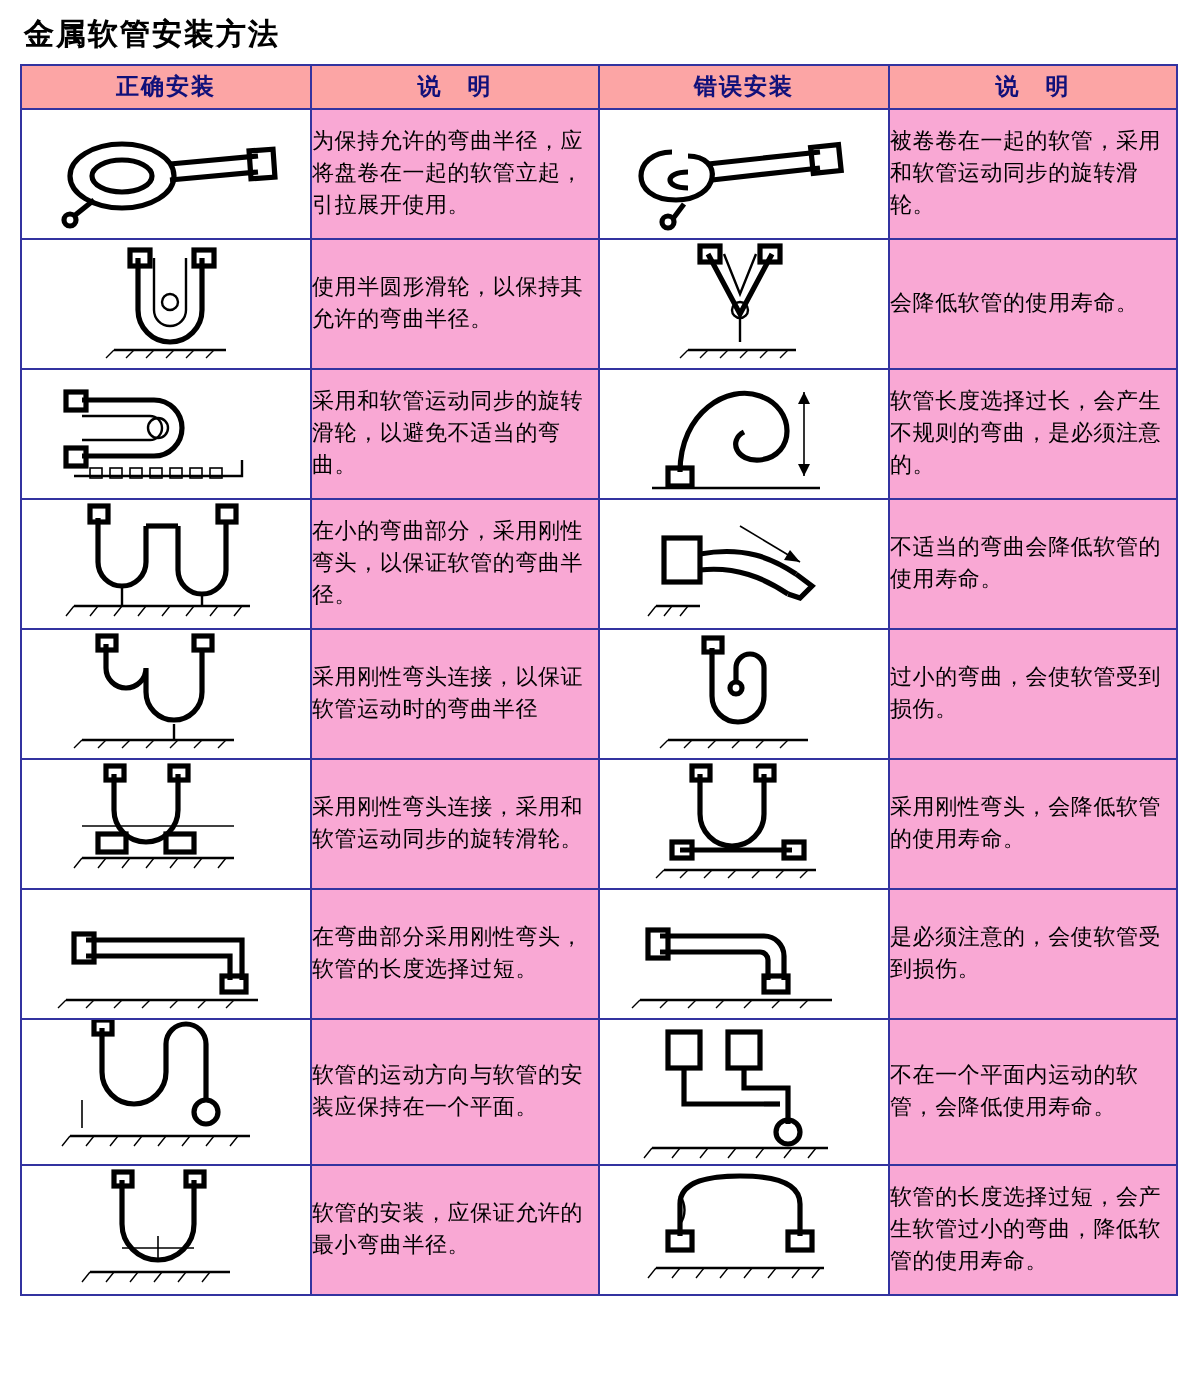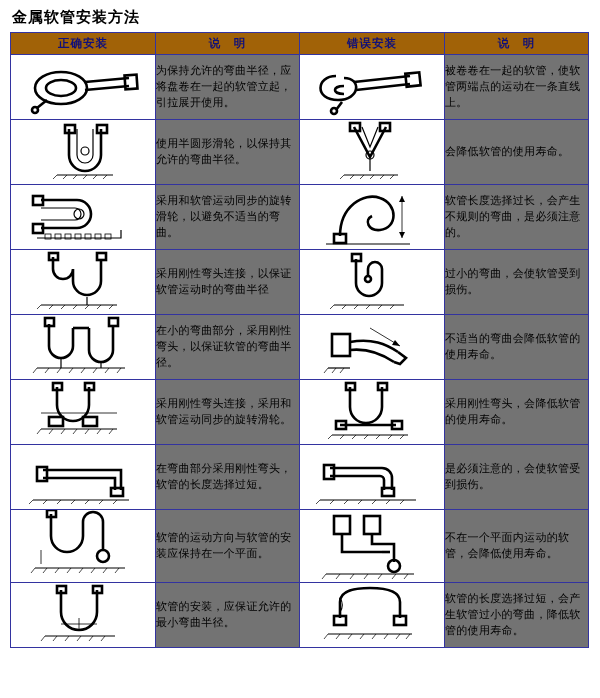--- a/index.html
+++ b/index.html
@@ -33,36 +33,36 @@
     width: 578px;
     table-layout: fixed;
     border: 1px solid #1a1a8c;
   }
   table.hose-table td, table.hose-table th {
     border: 1px solid #3333a0;
     padding: 0;
     vertical-align: middle;
   }
   th.hdr {
-    background: #a16207;
+    background: #fca5a5;
     color: #10107a;
     font-size: 11.5px;
     font-weight: bold;
     height: 21px;
     text-align: center;
     letter-spacing: 1px;
   }
   td.pic {
     background: #ffffff;
     text-align: center;
     vertical-align: middle;
     height: 64px;
   }
   td.desc {
-    background: #737373;
+    background: #f9a8d4;
     color: #000000;
     font-size: 11px;
     line-height: 16px;
     padding: 3px 6px 3px 7px;
     text-align: left;
     letter-spacing: 0.3px;
   }
   .col-pic { width: 145px; }
   .col-desc { width: 144px; }
   svg { display: block; margin: 0 auto; }
@@ -112,21 +112,21 @@
           <svg width="132" height="62" viewBox="0 0 132 62">
             <path d="M30 20 C10 20 8 44 32 44 C54 44 56 22 38 22" class="sk-th"></path>
             <path d="M38 30 C26 30 26 38 38 38" class="sk-th"></path>
             <path d="M48 26 L104 20" class="sk-th"></path>
             <path d="M50 34 L104 28" class="sk-th"></path>
             <rect x="100" y="17" width="14" height="13" class="sk-th" transform="rotate(-6 107 24)"></rect>
             <path d="M36 46 L30 54" class="sk-th"></path>
             <circle cx="28" cy="55" r="3" class="sk-th"></circle>
           </svg>
         </td>
-        <td class="desc">被卷卷在一起的软管，使软管两端点的运动在一条直线上。</td>
+        <td class="desc">被卷卷在一起的软管，采用和软管运动同步的旋转滑轮。</td>
       </tr>
 
       <tr>
         <td class="pic">
           <svg width="132" height="62" viewBox="0 0 132 62">
             <path d="M52 8 L52 34 A16 16 0 0 0 84 34 L84 8" class="sk-th"></path>
             <path d="M60 8 L60 34 A8 8 0 0 0 76 34 L76 8" class="sk"></path>
             <circle cx="68" cy="30" r="4" class="sk"></circle>
             <rect x="48" y="4" width="10" height="8" class="sk-th"></rect>
             <rect x="80" y="4" width="10" height="8" class="sk-th"></rect>
@@ -178,44 +178,20 @@
             <path d="M96 10 L93 16 L99 16 Z" class="sk-fill"></path>
             <path d="M96 52 L93 46 L99 46 Z" class="sk-fill"></path>
           </svg>
         </td>
         <td class="desc">软管长度选择过长，会产生不规则的弯曲，是必须注意的。</td>
       </tr>
 
       <tr>
         <td class="pic">
           <svg width="132" height="62" viewBox="0 0 132 62">
-            <path d="M36 6 L36 18 A10 10 0 0 0 56 18 L56 30 A14 14 0 0 0 84 30 L84 8" class="sk-th"></path>
-            <rect x="32" y="2" width="9" height="7" class="sk-th"></rect>
-            <rect x="80" y="2" width="9" height="7" class="sk-th"></rect>
-            <path d="M24 54 L100 54" class="sk"></path>
-            <path d="M24 54 L20 58 M36 54 L32 58 M48 54 L44 58 M60 54 L56 58 M72 54 L68 58 M84 54 L80 58 M96 54 L92 58" class="hatch"></path>
-            <path d="M70 46 L70 54" class="sk"></path>
-          </svg>
-        </td>
-        <td class="desc">采用刚性弯头连接，以保证软管运动时的弯曲半径</td>
-        <td class="pic">
-          <svg width="132" height="62" viewBox="0 0 132 62">
-            <path d="M50 8 L50 32 A13 13 0 0 0 76 32 L76 18 A7 7 0 0 0 62 18 L62 26" class="sk-th"></path>
-            <rect x="46" y="3" width="9" height="7" class="sk-th"></rect>
-            <circle cx="62" cy="28" r="3" class="sk-th"></circle>
-            <path d="M28 54 L98 54" class="sk"></path>
-            <path d="M28 54 L24 58 M40 54 L36 58 M52 54 L48 58 M64 54 L60 58 M76 54 L72 58 M88 54 L84 58" class="hatch"></path>
-          </svg>
-        </td>
-        <td class="desc">过小的弯曲，会使软管受到损伤。</td>
-      </tr>
-
-      <tr>
-        <td class="pic">
-          <svg width="132" height="62" viewBox="0 0 132 62">
             <path d="M32 8 L32 30 A12 12 0 0 0 56 30 L56 12" class="sk-th"></path>
             <path d="M56 12 L72 12" class="sk-th"></path>
             <path d="M72 12 L72 34 A12 12 0 0 0 96 34 L96 10" class="sk-th"></path>
             <rect x="28" y="2" width="9" height="8" class="sk-th"></rect>
             <rect x="92" y="2" width="9" height="8" class="sk-th"></rect>
             <path d="M20 52 L108 52" class="sk"></path>
             <path d="M20 52 L16 57 M32 52 L28 57 M44 52 L40 57 M56 52 L52 57 M68 52 L64 57 M80 52 L76 57 M92 52 L88 57 M104 52 L100 57" class="hatch"></path>
             <path d="M44 42 L44 52 M84 46 L84 52" class="sk"></path>
           </svg>
         </td>
@@ -226,20 +202,44 @@
             <path d="M44 26 C66 22 80 28 92 36" class="sk-th"></path>
             <path d="M44 34 C62 32 76 38 88 46" class="sk-th"></path>
             <path d="M92 36 L100 42 L94 48 L88 46" class="sk-th"></path>
             <path d="M64 12 L94 30" class="sk-thin"></path>
             <path d="M94 30 L86 29 L89 24 Z" class="sk-fill"></path>
             <path d="M22 52 L44 52" class="sk"></path>
             <path d="M22 52 L18 57 M30 52 L26 57 M38 52 L34 57" class="hatch"></path>
           </svg>
         </td>
         <td class="desc">不适当的弯曲会降低软管的使用寿命。</td>
+      </tr>
+
+      <tr>
+        <td class="pic">
+          <svg width="132" height="62" viewBox="0 0 132 62">
+            <path d="M36 6 L36 18 A10 10 0 0 0 56 18 L56 30 A14 14 0 0 0 84 30 L84 8" class="sk-th"></path>
+            <rect x="32" y="2" width="9" height="7" class="sk-th"></rect>
+            <rect x="80" y="2" width="9" height="7" class="sk-th"></rect>
+            <path d="M24 54 L100 54" class="sk"></path>
+            <path d="M24 54 L20 58 M36 54 L32 58 M48 54 L44 58 M60 54 L56 58 M72 54 L68 58 M84 54 L80 58 M96 54 L92 58" class="hatch"></path>
+            <path d="M70 46 L70 54" class="sk"></path>
+          </svg>
+        </td>
+        <td class="desc">采用刚性弯头连接，以保证软管运动时的弯曲半径</td>
+        <td class="pic">
+          <svg width="132" height="62" viewBox="0 0 132 62">
+            <path d="M50 8 L50 32 A13 13 0 0 0 76 32 L76 18 A7 7 0 0 0 62 18 L62 26" class="sk-th"></path>
+            <rect x="46" y="3" width="9" height="7" class="sk-th"></rect>
+            <circle cx="62" cy="28" r="3" class="sk-th"></circle>
+            <path d="M28 54 L98 54" class="sk"></path>
+            <path d="M28 54 L24 58 M40 54 L36 58 M52 54 L48 58 M64 54 L60 58 M76 54 L72 58 M88 54 L84 58" class="hatch"></path>
+          </svg>
+        </td>
+        <td class="desc">过小的弯曲，会使软管受到损伤。</td>
       </tr>
 
       <tr>
         <td class="pic">
           <svg width="132" height="62" viewBox="0 0 132 62">
             <path d="M40 6 L40 24 A16 16 0 0 0 72 24 L72 6" class="sk-th"></path>
             <rect x="36" y="2" width="9" height="7" class="sk-th"></rect>
             <rect x="68" y="2" width="9" height="7" class="sk-th"></rect>
             <rect x="32" y="36" width="14" height="9" class="sk-th"></rect>
             <rect x="66" y="36" width="14" height="9" class="sk-th"></rect>

